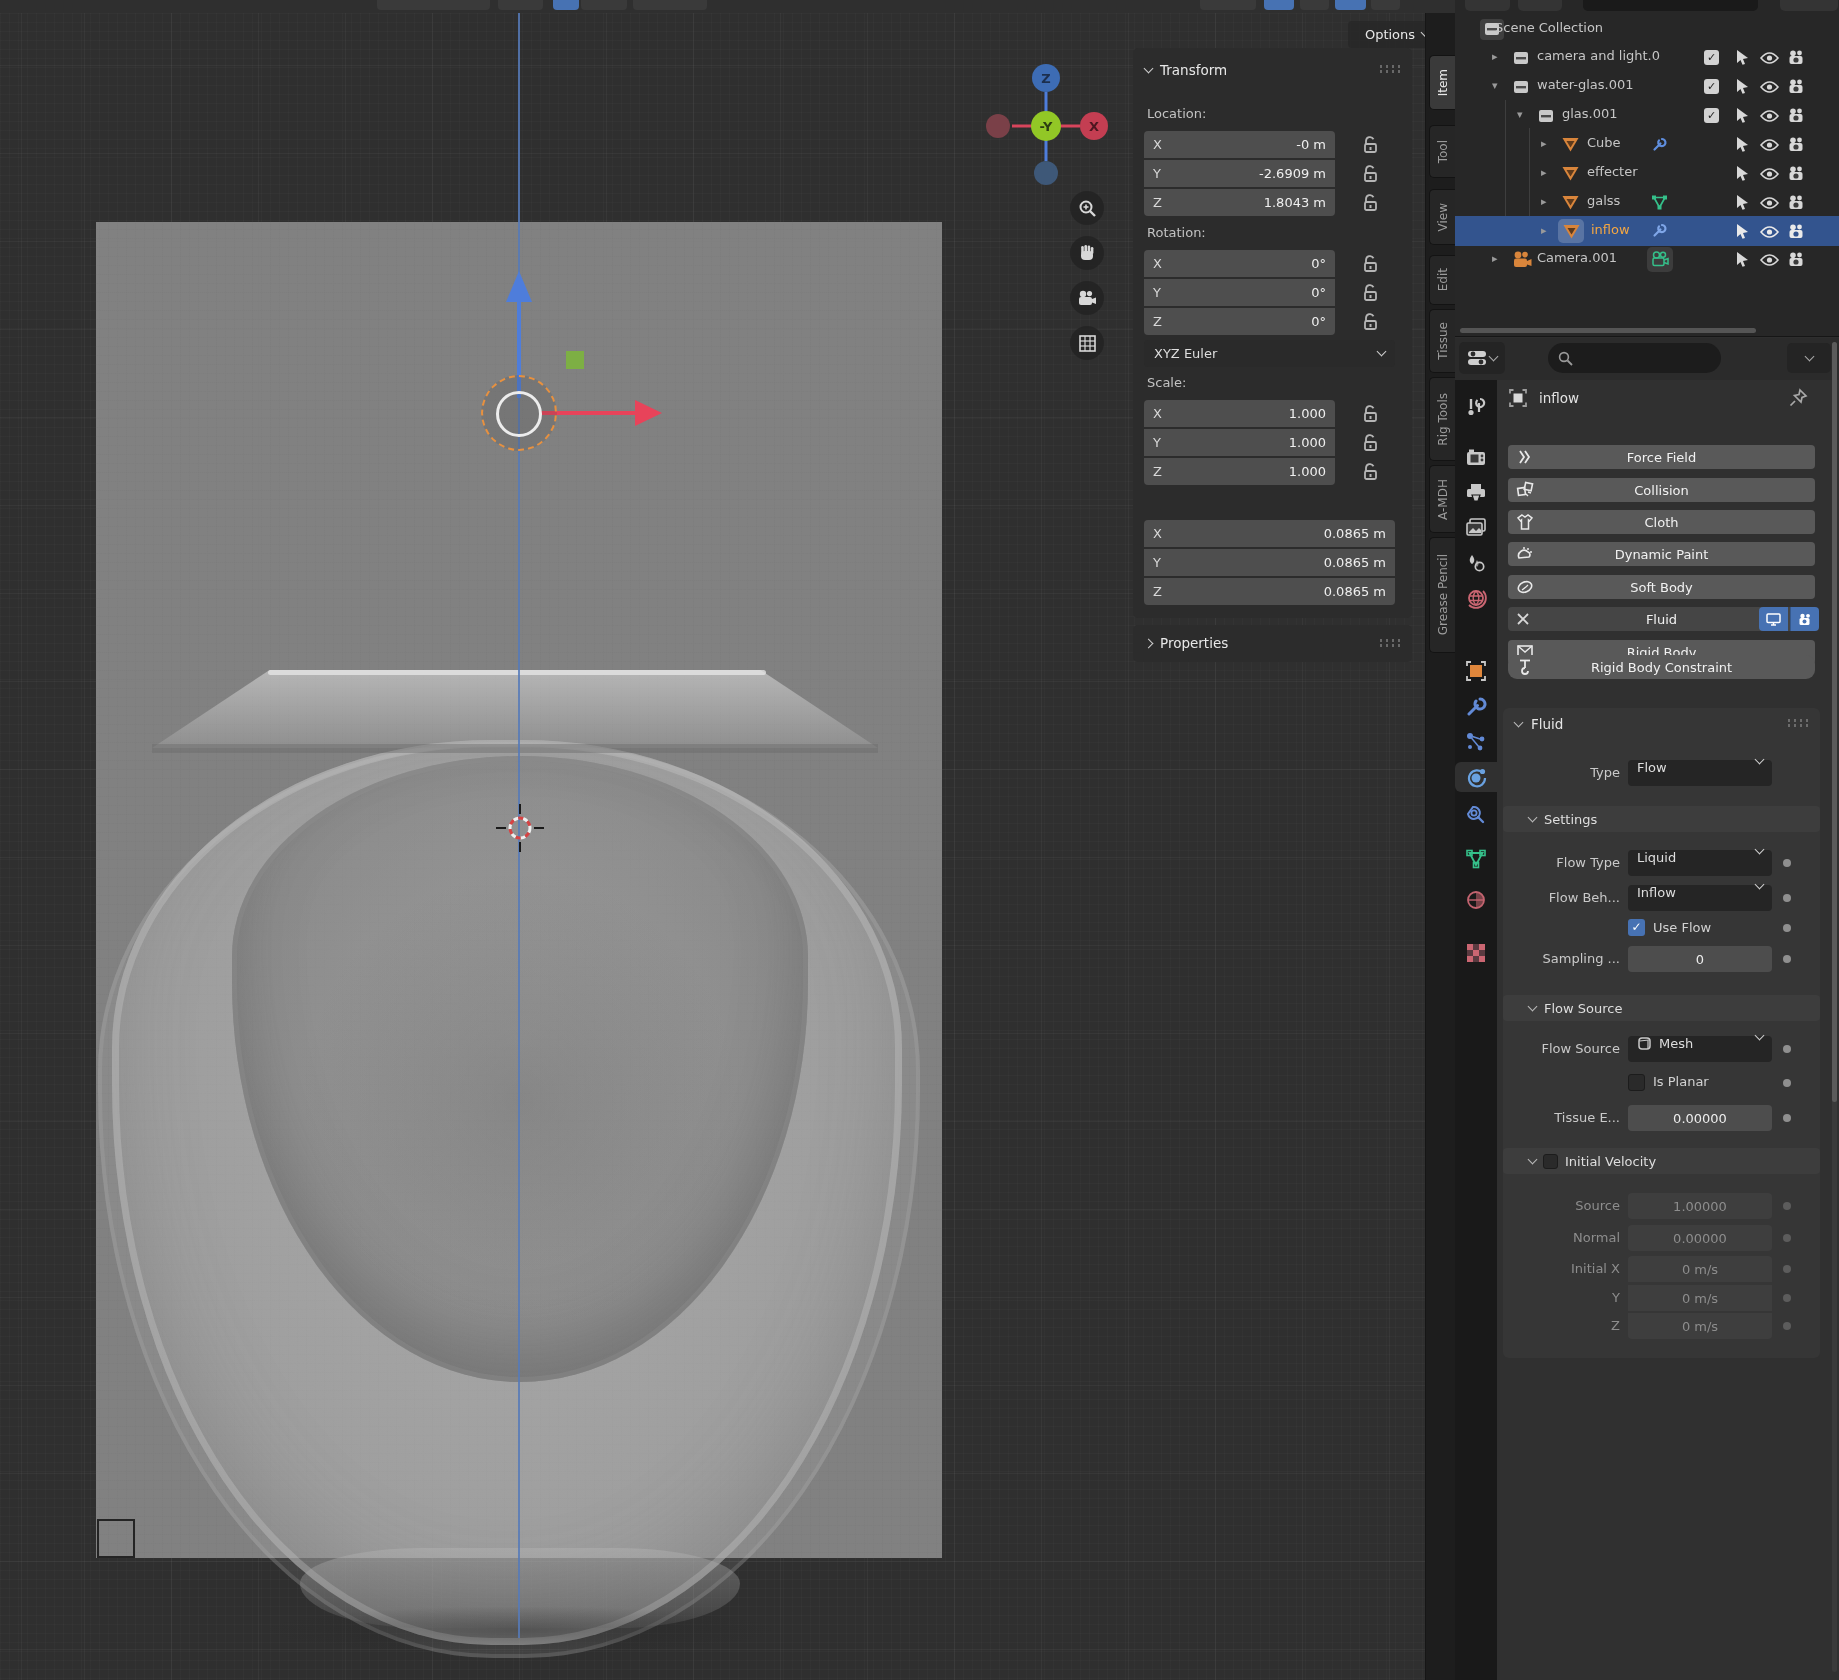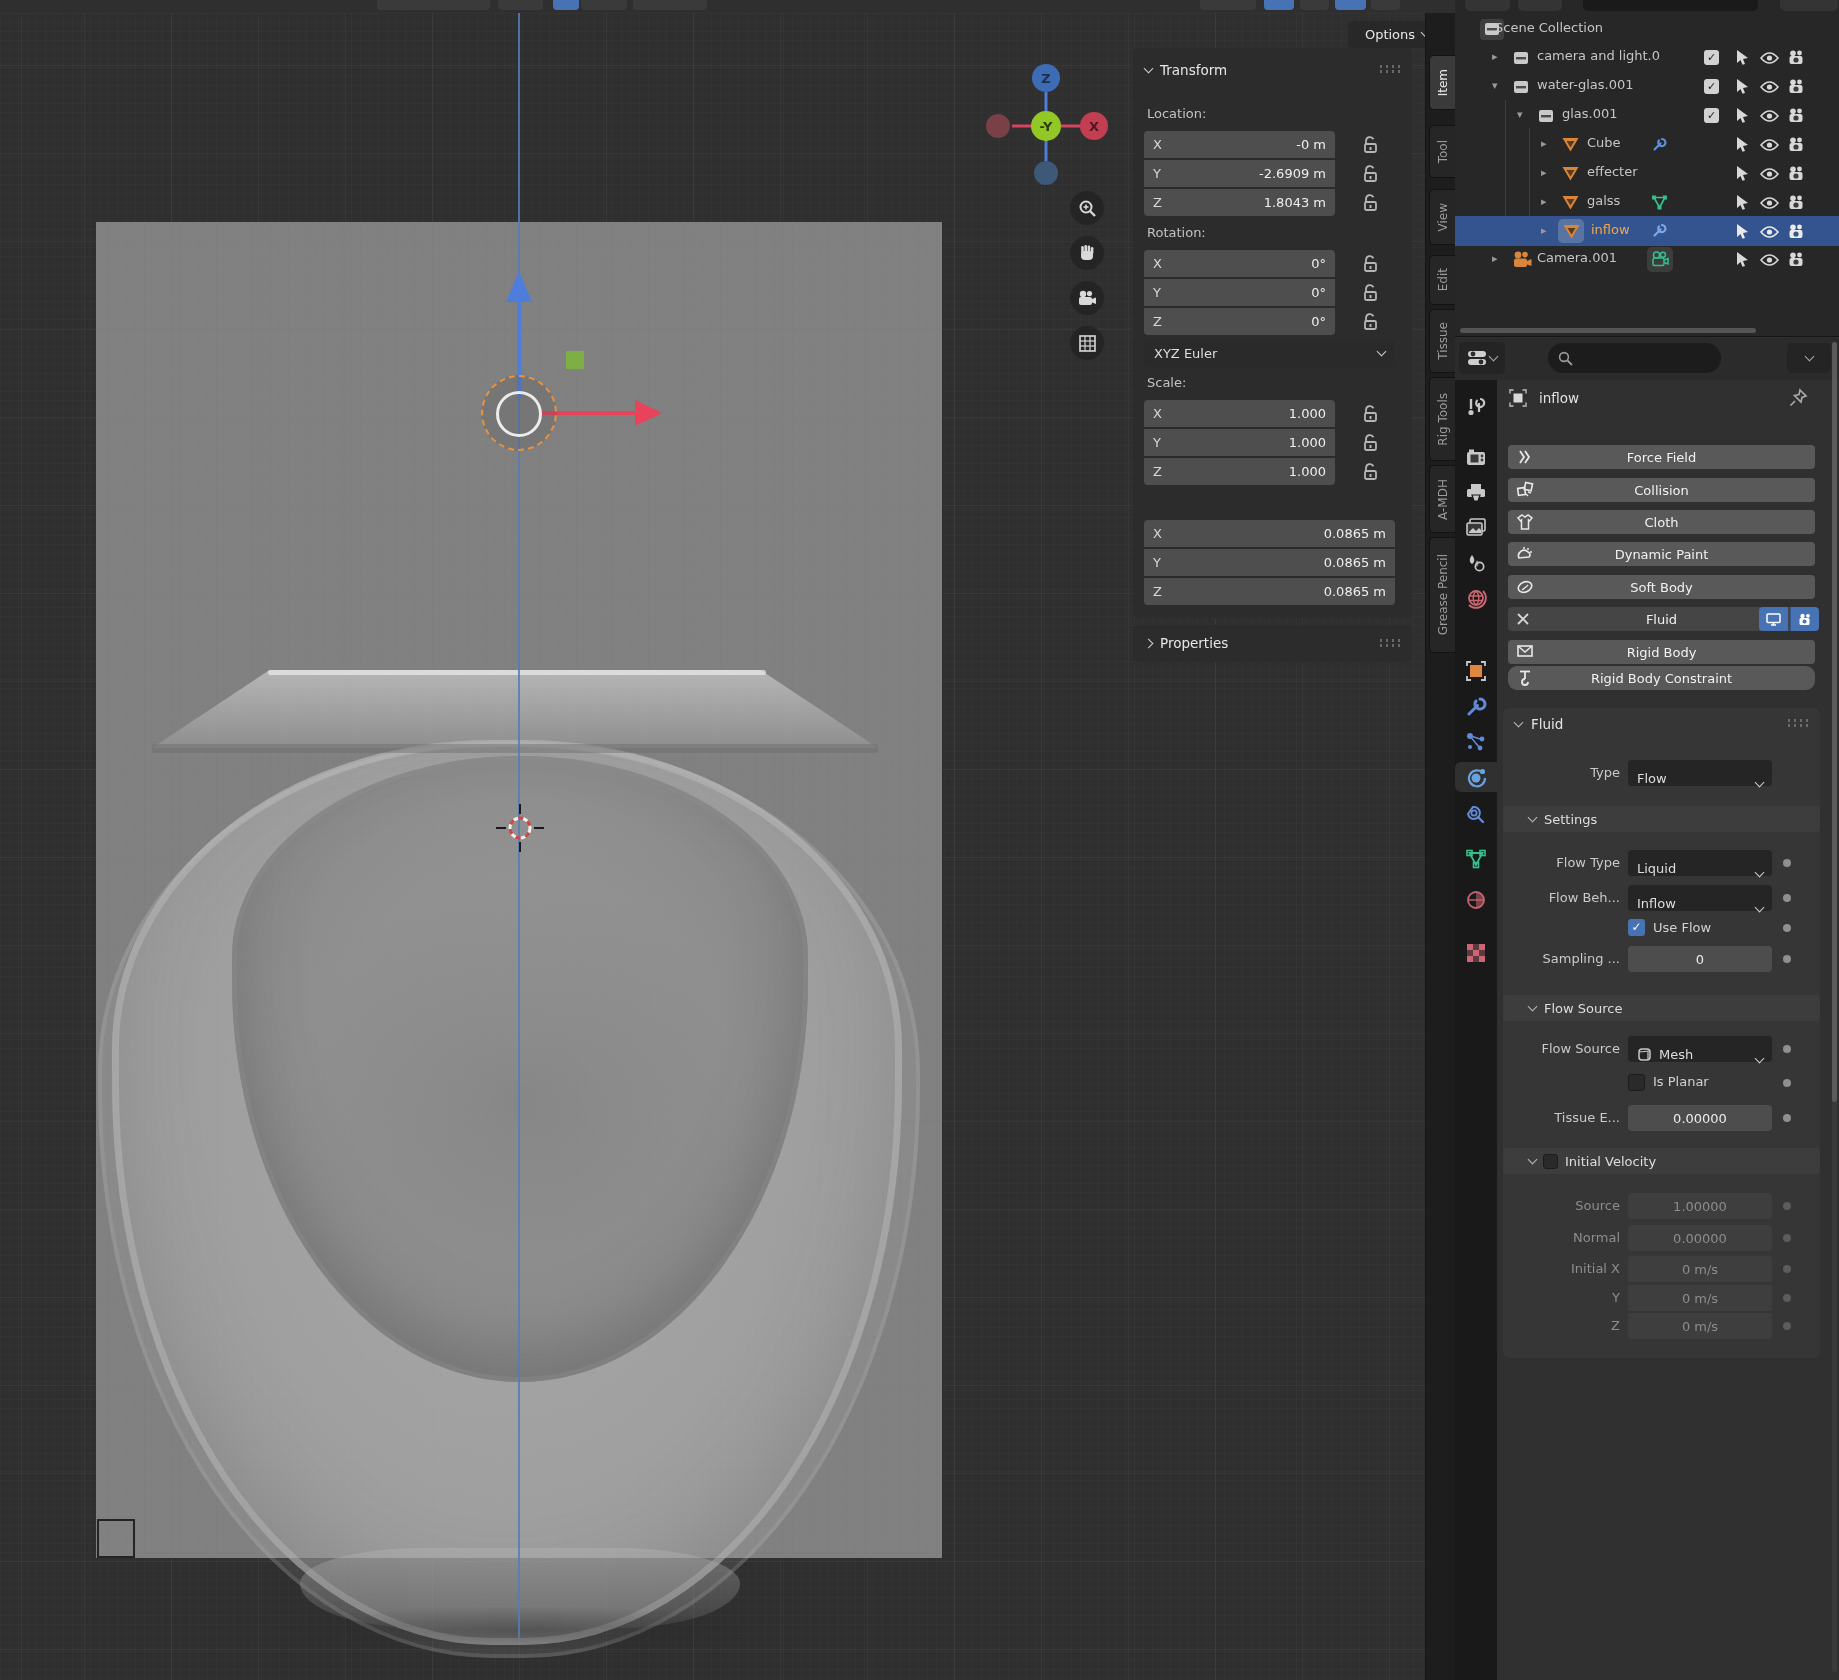--- a/index.html
+++ b/index.html
@@ -126,21 +126,21 @@
   .pbtn { position:absolute; left:53px; width:307px; height:24px; background:#595959; border-radius:4px;
     color:#f1f1f1; font-size:13px; display:flex; align-items:center; justify-content:center; }
   .pbtn .picon { position:absolute; left:8px; top:3px; }
   .pbtn.fluid-active { background:#454545; }
   .fpanel { position:absolute; left:48px; top:370px; width:317px; height:650px; background:#363636; border-radius:6px; }
   .fsect { position:absolute; left:0; width:317px; height:26px; background:#3d3d3d; border-radius:4px;
     display:flex; align-items:center; color:#dedede; font-size:13px; gap:8px; padding-left:26px; }
   .frow-label { position:absolute; font-size:13px; color:#c9c9c9; right:200px; text-align:right; width:150px; }
   .frow-label.dim { color:#8d8d8d; }
   .fdrop { position:absolute; left:125px; width:144px; height:26px; background:#252525; border-radius:4px;
-    color:#dedede; font-size:13px; display:flex; align-items:flex-end; padding:0 9px; justify-content:space-between; }
+    color:#dedede; font-size:13px; display:flex; align-items:flex-start; padding:0 9px; justify-content:space-between; }
   .ffield { position:absolute; left:125px; width:144px; height:26px; background:#4d4d4d; border-radius:4px;
     color:#ededed; font-size:13px; display:flex; align-items:center; justify-content:center; }
   .ffield.dim { background:#3e3e3e; color:#8d8d8d; }
   .dot { position:absolute; left:280px; width:8px; height:8px; border-radius:50%; background:#8f8f8f; }
   .dot.dim { background:#5c5c5c; }
   .cbx { width:17px; height:17px; border-radius:3px; flex:none; }
   .cbx.on { background:#4772b3; color:#fff; font-size:12px; font-weight:bold; text-align:center; line-height:17px; }
   .cbx.off { background:#2a2a2a; border:1px solid #1c1c1c; }
   .scrollv { position:absolute; left:377px; top:4px; width:5px; height:1330px; background:#3a3a3a; border-radius:3px; }
   .scrollv .thumb { position:absolute; left:0; top:0; width:5px; height:760px; background:#5b5b5b; border-radius:3px; }
@@ -825,21 +825,21 @@
           </svg>
       </span>
     </div>
     <div class="pbtn" style="top:302px;">
       <svg class="picon" width="18" height="16" viewBox="0 0 18 16">
           <rect x="2" y="3" width="14" height="10" fill="none" stroke="#e8e8e8" stroke-width="1.6"></rect>
           <path d="M2 3 L9 9 L16 3" fill="none" stroke="#e8e8e8" stroke-width="1.4"></path>
         </svg>
       <span>Rigid Body</span>
     </div>
-    <div class="pbtn" style="top:328px;border-radius:9px;">
+    <div class="pbtn" style="top:317px;border-radius:9px;">
       <svg class="picon" width="18" height="18" viewBox="0 0 18 18">
           <line x1="4" y1="2.5" x2="14" y2="2.5" stroke="#e8e8e8" stroke-width="1.8"></line>
           <line x1="9" y1="2.5" x2="9" y2="10" stroke="#e8e8e8" stroke-width="1.8"></line>
           <path d="M9 10 a3 3 0 1 0 3 3" fill="none" stroke="#e8e8e8" stroke-width="1.8"></path>
         </svg>
       <span>Rigid Body Constraint</span>
     </div>
 
     <div class="fpanel">
       <div class="abs" style="left:12px;top:8px;display:flex;align-items:center;gap:9px;">

